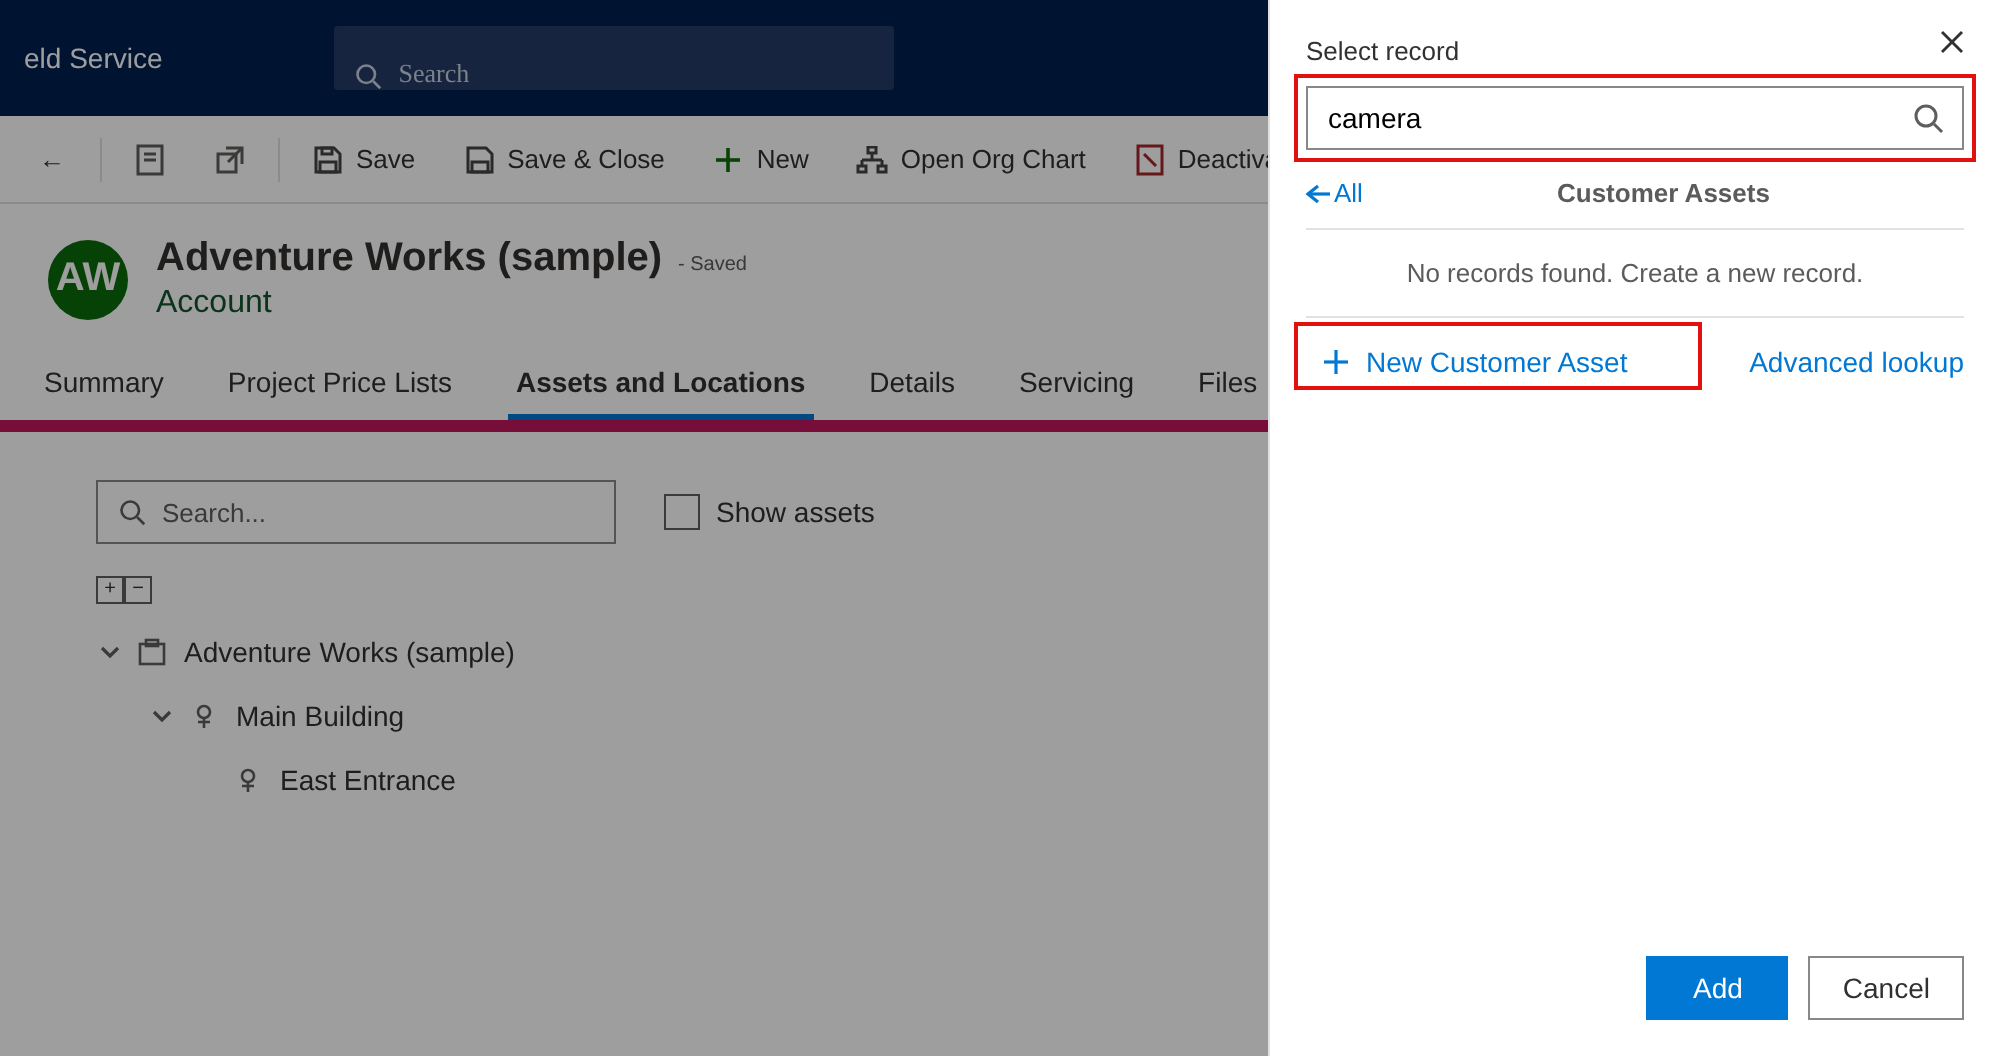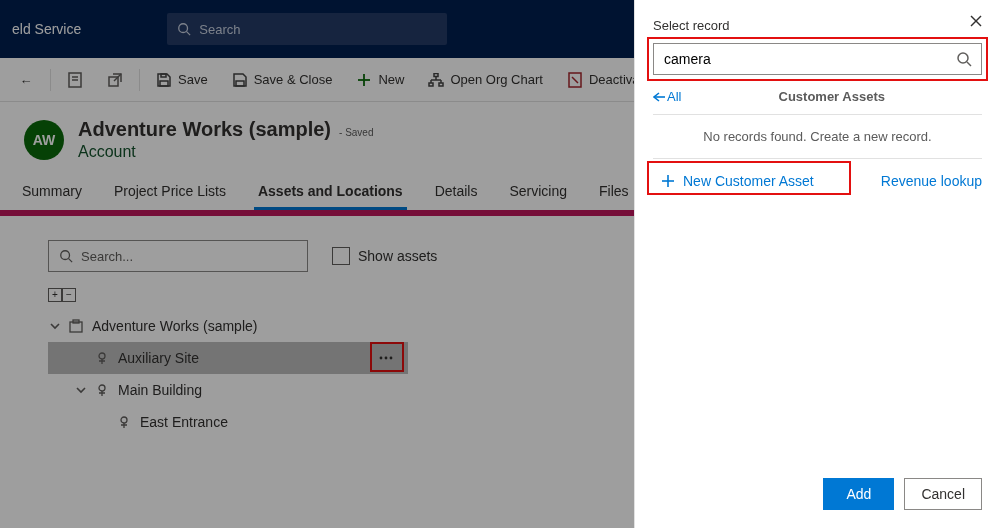--- a/index.html
+++ b/index.html
@@ -1,28 +1,28 @@
 <!DOCTYPE html>
 <html><head>
   <meta charset="utf-8">
   <style>
     * { box-sizing: border-box; margin: 0; padding: 0; }
     body { font-family: "Segoe UI", Arial, sans-serif; font-size: 13px; color: #323130; width: 1000px; height: 528px; overflow: hidden; position: relative; background: #fff; }
     .shell { width: 1000px; height: 528px; position: relative; }
     .topbar { height: 58px; background: #002050; color: #fff; display: flex; align-items: center; padding: 0 12px; gap: 16px; }
     .topbar .appname { font-size: 14px; }
-    .topbar .search-wrap { margin-left: 70px; width: 280px; height: 32px; background: #243a66; border-radius: 2px; display: flex; align-items: center; padding: 0 10px; color: #c8d1e0; gap: 8px; }
+    .topbar .search-wrap { margin-left: 70px; width: 280px; height: 32px; background: #243a66; border-radius: 2px; display: flex; align-items: flex-end; padding: 0 10px; color: #c8d1e0; gap: 8px; font-family: Liberation Serif, serif; }
     .topbar .search-wrap svg { width: 14px; height: 14px; stroke: #c8d1e0; fill: none; }
     .topbar .search-wrap span { font-size: 13px; }
     .cmdbar { height: 44px; border-bottom: 1px solid #e1e1e1; display: flex; align-items: center; padding: 0 8px; gap: 4px; }
     .cmdbtn { height: 36px; display: flex; align-items: center; gap: 6px; padding: 0 10px; background: none; border: none; font-size: 13px; color: #323130; cursor: pointer; }
     .cmdbtn .ic { width: 16px; height: 16px; display: inline-flex; align-items: center; justify-content: center; }
     .cmdbar .sep { width: 1px; height: 22px; background: #e1e1e1; margin: 0 2px; }
     .record-header { display: flex; align-items: center; padding: 16px 24px 8px 24px; gap: 14px; }
-    .avatar { width: 40px; height: 40px; border-radius: 50%; background: #0b6a0b; color: #fff; display: flex; align-items: center; justify-content: center; font-size: 14px; font-weight: 600; }
+    .avatar { width: 40px; height: 40px; border-radius: 50%; background: #0b6a0b; color: #fff; display: flex; align-items: center; justify-content: center; font-size: 20px; font-weight: 600; }
     .title-block .title-row { display: flex; align-items: baseline; gap: 8px; }
     .title-block .title { font-size: 20px; font-weight: 600; }
     .title-block .saved { font-size: 10px; color: #5b5b5b; }
     .title-block .subtitle { font-size: 16px; color: #14532d; margin-top: 2px; }
     .record-header .kpis { margin-left: auto; display: flex; gap: 36px; padding-right: 8px; }
     .kpi { text-align: right; border-left: 1px solid #e1e1e1; padding-left: 24px; }
     .kpi:first-child { border-left: none; padding-left: 0; }
     .kpi-val { font-size: 14px; font-weight: 600; }
     .kpi-lbl { font-size: 11px; color: #5b5b5b; margin-top: 2px; }
     .tabs { display: flex; border-bottom: 6px solid #be185d; padding: 0 18px; gap: 24px; margin-top: 4px; }
@@ -221,38 +221,20 @@
               </svg>
             </span>
           <span class="nicon">
               <svg width="14" height="14" viewBox="0 0 14 14" fill="none" stroke="#605e5c" stroke-width="1.3">
                 <rect x="1" y="3" width="12" height="10"></rect>
                 <rect x="4" y="1" width="6" height="3"></rect>
               </svg>
             </span>
           <span>Adventure Works (sample)</span>
         </div>
-        <div class="tree-row sel" style="position:relative;">
-          <span class="spacer" style="width:46px"></span>
-          <span class="nicon">
-              <svg width="14" height="14" viewBox="0 0 14 14" fill="none" stroke="#605e5c" stroke-width="1.3">
-                <circle cx="7" cy="5" r="3"></circle>
-                <path d="M4 10 h6 M7 8 v5"></path>
-              </svg>
-            </span>
-          <span>Auxiliary Site</span>
-          <span class="more">
-            <svg width="14" height="4" viewBox="0 0 14 4" fill="#323130">
-                <circle cx="2" cy="2" r="1.4"></circle>
-                <circle cx="7" cy="2" r="1.4"></circle>
-                <circle cx="12" cy="2" r="1.4"></circle>
-              </svg>
-          </span>
-          <span class="redbox-more"></span>
-        </div>
         <div class="tree-row">
           <span class="spacer" style="width:26px"></span>
           <span class="caret">
               <svg width="10" height="10" viewBox="0 0 10 10" fill="none" stroke="#605e5c" stroke-width="1.6">
                 <polyline points="1,3 5,7 9,3"></polyline>
               </svg>
             </span>
           <span class="nicon">
               <svg width="14" height="14" viewBox="0 0 14 14" fill="none" stroke="#605e5c" stroke-width="1.3">
                 <circle cx="7" cy="5" r="3"></circle>
@@ -310,21 +292,21 @@
       </div>
       <div class="no-records">No records found. Create a new record.</div>
       <div class="actions-row">
         <span class="new-link">
           <svg width="14" height="14" viewBox="0 0 14 14" stroke="#0078d4" stroke-width="1.6">
               <line x1="7" y1="1" x2="7" y2="13"></line>
               <line x1="1" y1="7" x2="13" y2="7"></line>
             </svg>
           <span>New Customer Asset</span>
         </span>
-        <span class="adv-link">Revenue lookup</span>
+        <span class="adv-link">Advanced lookup</span>
         <span class="redbox-new"></span>
       </div>
     </div>
     <div class="panel-footer">
       <button class="btn-primary">Add</button>
       <button class="btn-secondary">Cancel</button>
     </div>
   </div>
 </div>
 

